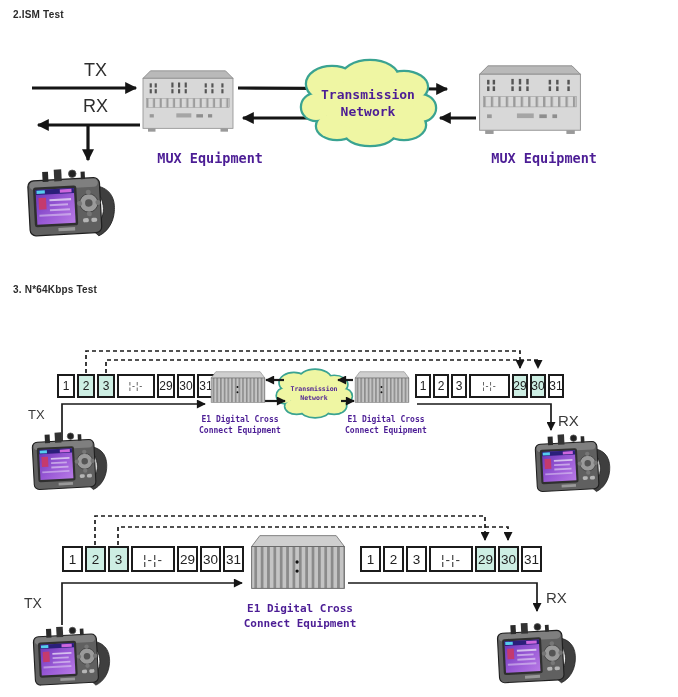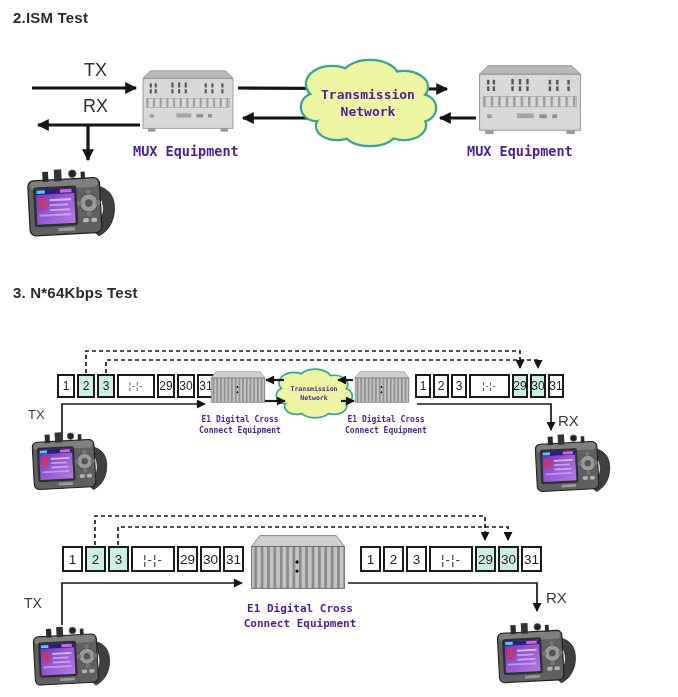--- a/index.html
+++ b/index.html
@@ -1,24 +1,24 @@
 <!DOCTYPE html>
 <html><head>
 <meta charset="utf-8">
 <style>
   html,body{margin:0;padding:0;background:#fff;}
   #page{position:relative;width:678px;height:697px;background:#ffffff;overflow:hidden;
         font-family:"Liberation Sans",sans-serif;}
   #bg{position:absolute;left:0;top:0;z-index:1;}
   .abs{position:absolute;z-index:2;}
-  .heading{font-size:15px;font-weight:bold;color:#2b2b2b;letter-spacing:.2px;}
+  .heading{font-size:10px;font-weight:bold;color:#2b2b2b;letter-spacing:.2px;}
   .txrx-big{font-size:18px;color:#2e2e2e;}
   .txrx{font-size:13px;color:#3a3a3a;}
   .mono{font-family:"DejaVu Sans Mono",monospace;font-weight:bold;color:#4c1d95;}
-  .muxlabel{font-size:13.5px;text-align:left;width:130px;}
+  .muxlabel{font-size:13.5px;text-align:right;width:130px;margin-top:7px;}
   .cloudlabel-big{font-size:13px;line-height:17px;text-align:center;width:130px;}
   .cloudlabel-small{font-size:6.5px;line-height:8.5px;text-align:center;width:66px;}
   .e1label-sm{font-size:8px;line-height:10.5px;text-align:center;width:92px;}
   .e1label-lg{font-size:11px;line-height:14.5px;text-align:center;width:124px;}
   .strip{display:flex;gap:2px;align-items:stretch;}
   .cell{border:2px solid #1b1b1b;background:#ffffff;color:#222;
         display:flex;align-items:center;justify-content:center;
         font-size:12px;font-weight:500;}
   .cell.hl{background:#cdeee3;}
   .cell.wide{font-size:9px;letter-spacing:1px;color:#333;}

